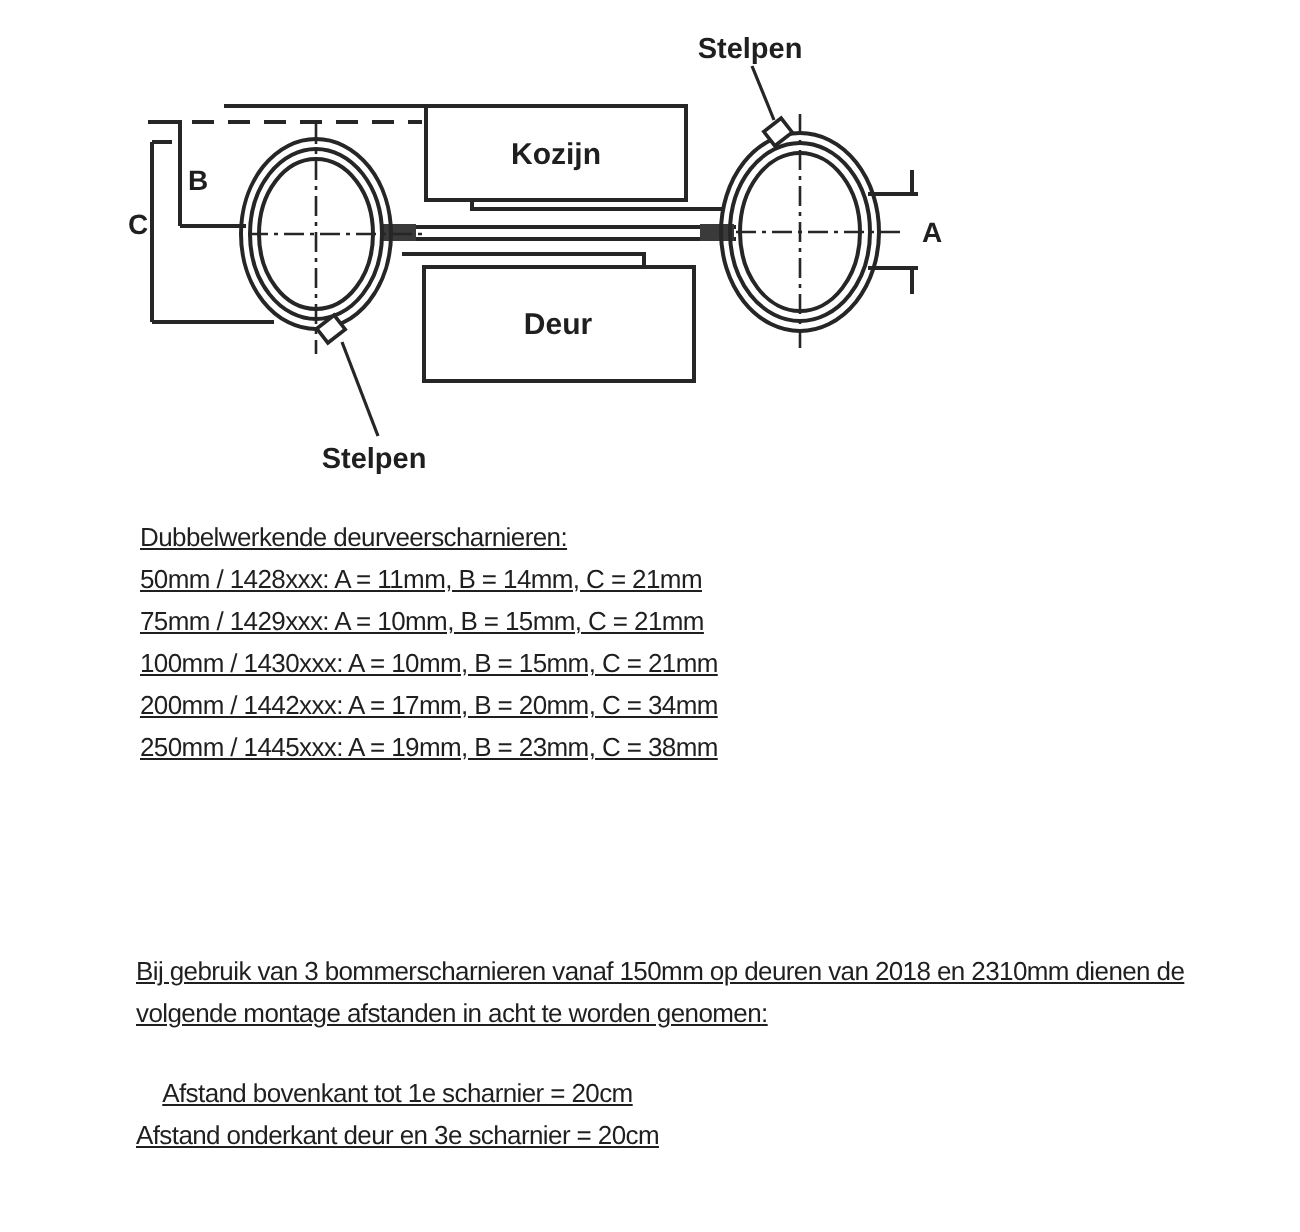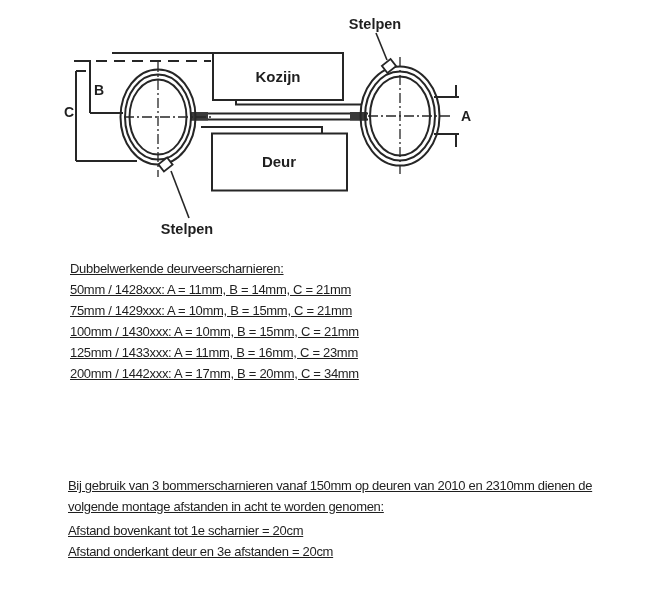--- a/index.html
+++ b/index.html
@@ -8,21 +8,21 @@
     width:650px;height:616px;
     background:#ffffff;
     font-family:"Liberation Sans",sans-serif;
     color:#1f1f1f;
     overflow:hidden;
   }
   .diagram{position:absolute;left:0;top:0;}
   .textblock{position:absolute;font-size:13px;line-height:21px;letter-spacing:-0.3px;white-space:nowrap;text-decoration:underline;}
   #specs{left:70px;top:258px;}
   #mounting-intro{left:68px;top:475px;}
-  #distances{left:68px;top:520px;}
+  #distances{left:68px;top:536px;text-align:center;}
   .dline{white-space:nowrap;}
   svg text{
     font-family:"Liberation Sans",sans-serif;
     font-weight:bold;
     fill:#1f1f1f;
   }
   .lbl-big{font-size:15px;}
   .lbl-stelpen{font-size:14.5px;}
   .lbl-dim{font-size:14px;}
 </style>
@@ -112,27 +112,27 @@
     <text class="lbl-stelpen" x="187" y="234" text-anchor="middle">Stelpen</text>
     <text class="lbl-big" x="278" y="82" text-anchor="middle">Kozijn</text>
     <text class="lbl-big" x="279" y="167" text-anchor="middle">Deur</text>
   </svg>
 
   <div id="specs" class="textblock">
     <div class="dline">Dubbelwerkende deurveerscharnieren:</div>
     <div class="dline">50mm / 1428xxx: A = 11mm, B = 14mm, C = 21mm</div>
     <div class="dline">75mm / 1429xxx: A = 10mm, B = 15mm, C = 21mm</div>
     <div class="dline">100mm / 1430xxx: A = 10mm, B = 15mm, C = 21mm</div>
-    <div class="dline">125mm / 1433xxx: A = 11mm, B = 16mm, C = 23mm</div>
     <div class="dline">200mm / 1442xxx: A = 17mm, B = 20mm, C = 34mm</div>
+    <div class="dline">250mm / 1445xxx: A = 19mm, B = 23mm, C = 38mm</div>
   </div>
 
   <div id="mounting-intro" class="textblock">
-    <div class="dline">Bij gebruik van 3 bommerscharnieren vanaf 150mm op deuren van 2010 en 2310mm dienen de</div>
+    <div class="dline">Bij gebruik van 3 bommerscharnieren vanaf 150mm op deuren van 2018 en 2310mm dienen de</div>
     <div class="dline">volgende montage afstanden in acht te worden genomen:</div>
   </div>
 
   <div id="distances" class="textblock">
     <div class="dline">Afstand bovenkant tot 1e scharnier = 20cm</div>
-    <div class="dline">Afstand onderkant deur en 3e afstanden = 20cm</div>
+    <div class="dline">Afstand onderkant deur en 3e scharnier = 20cm</div>
   </div>
 
 </div>
 
 </body></html>

